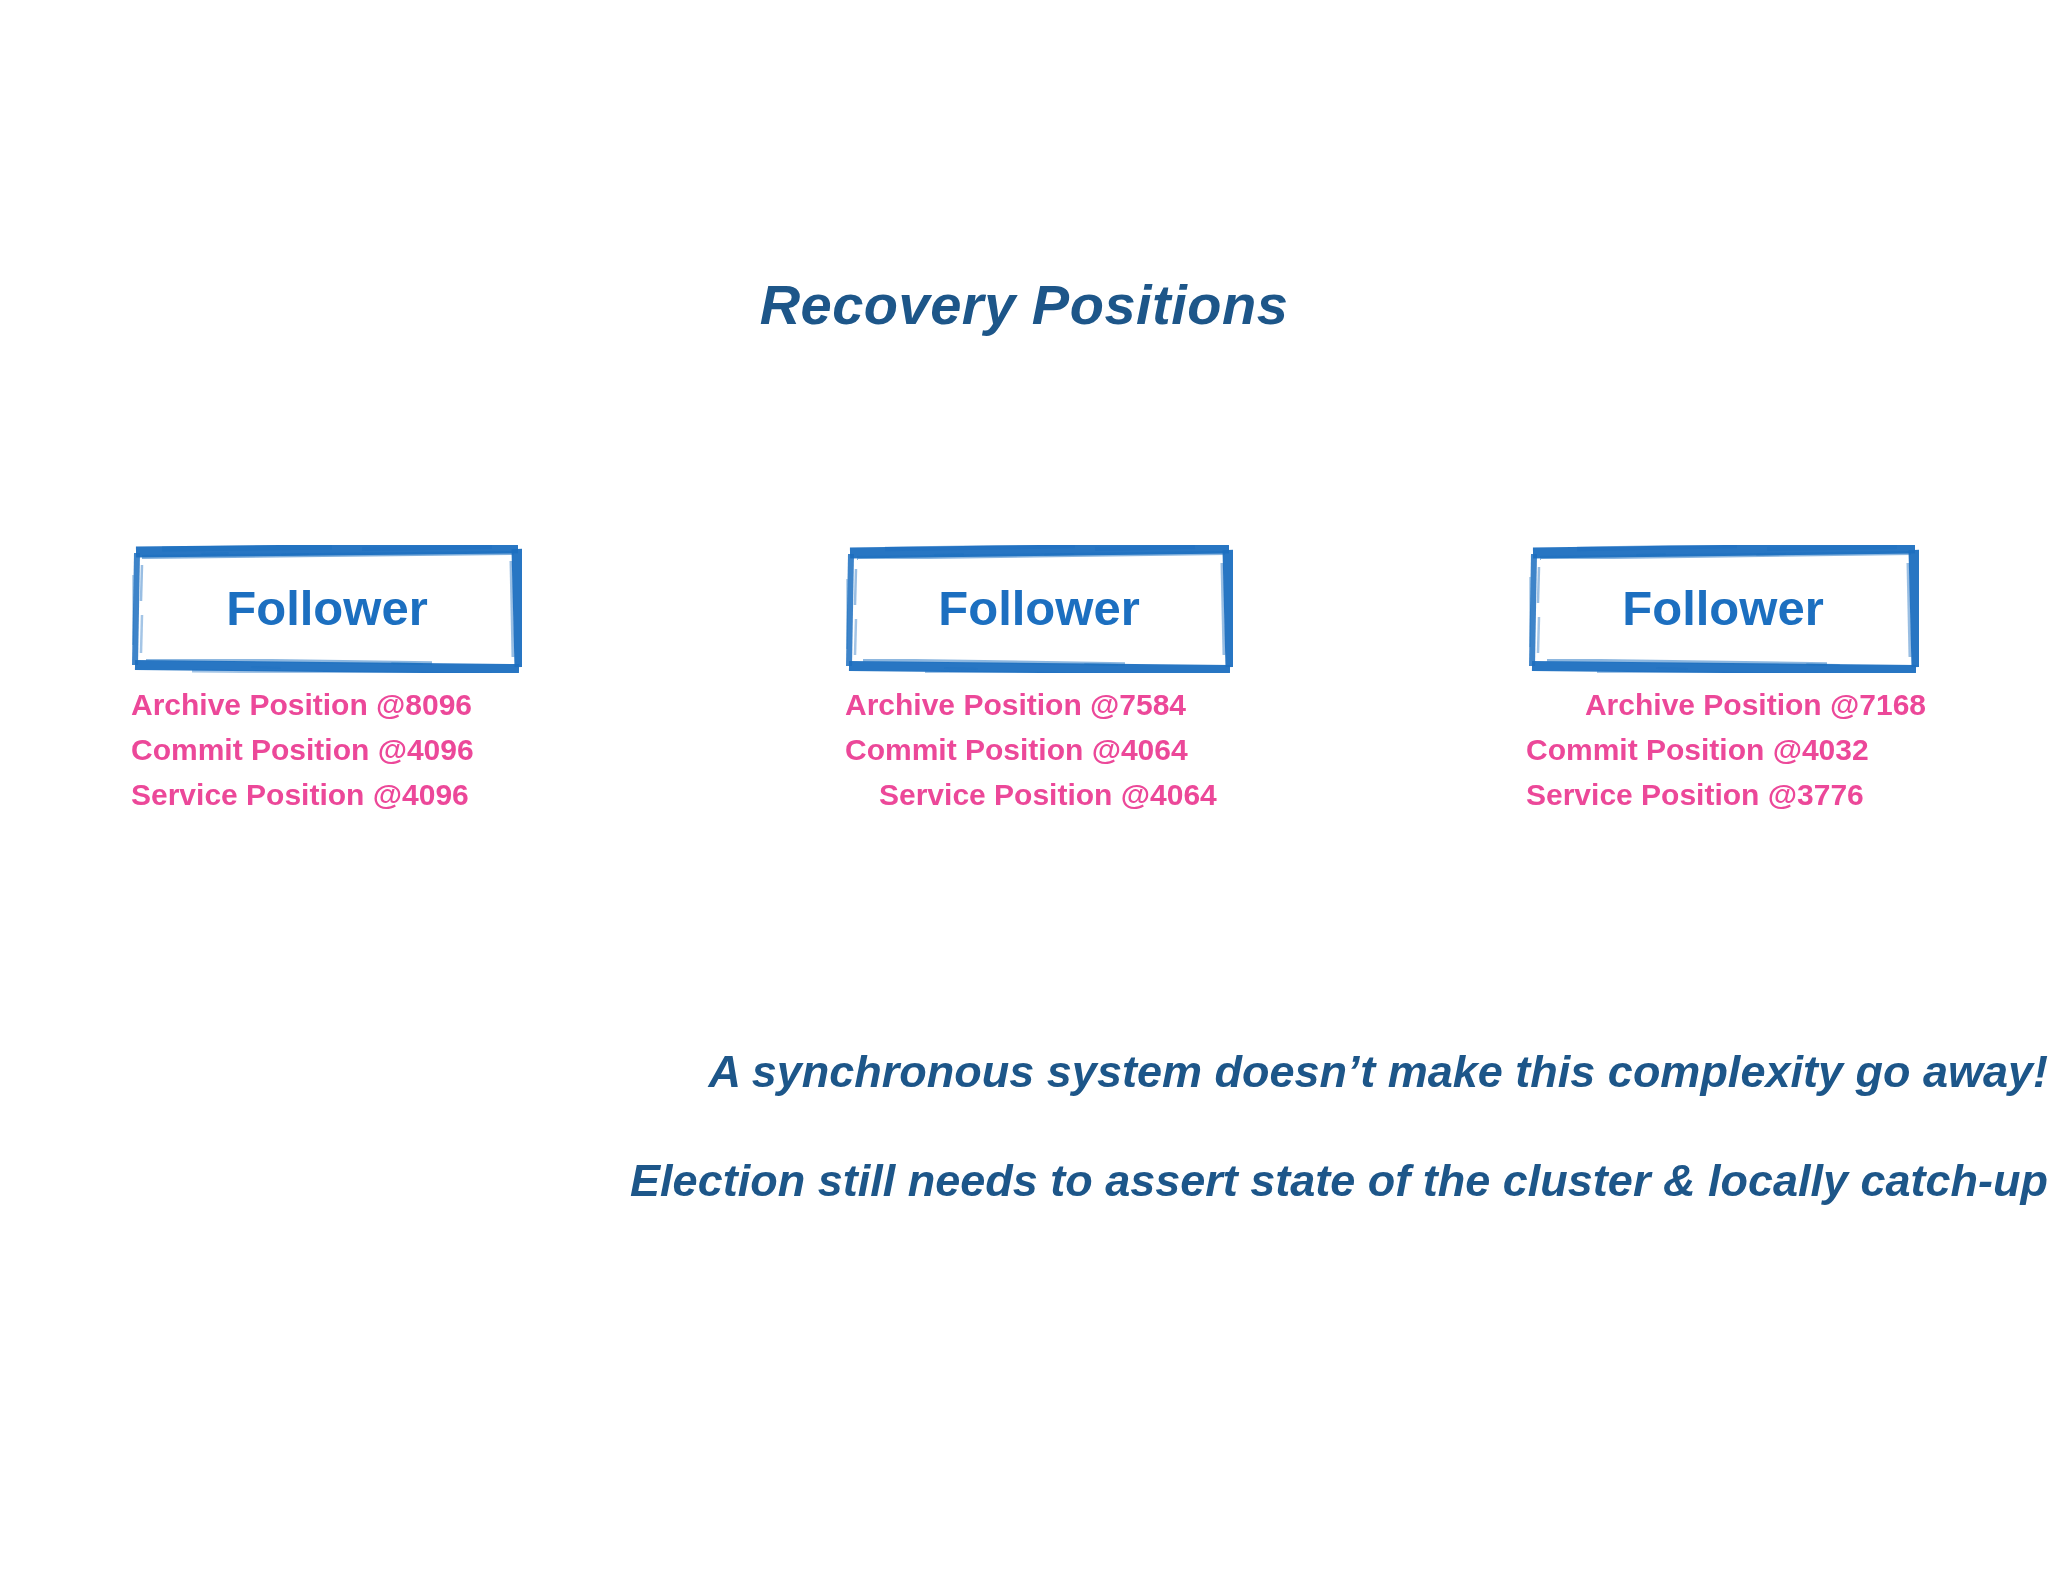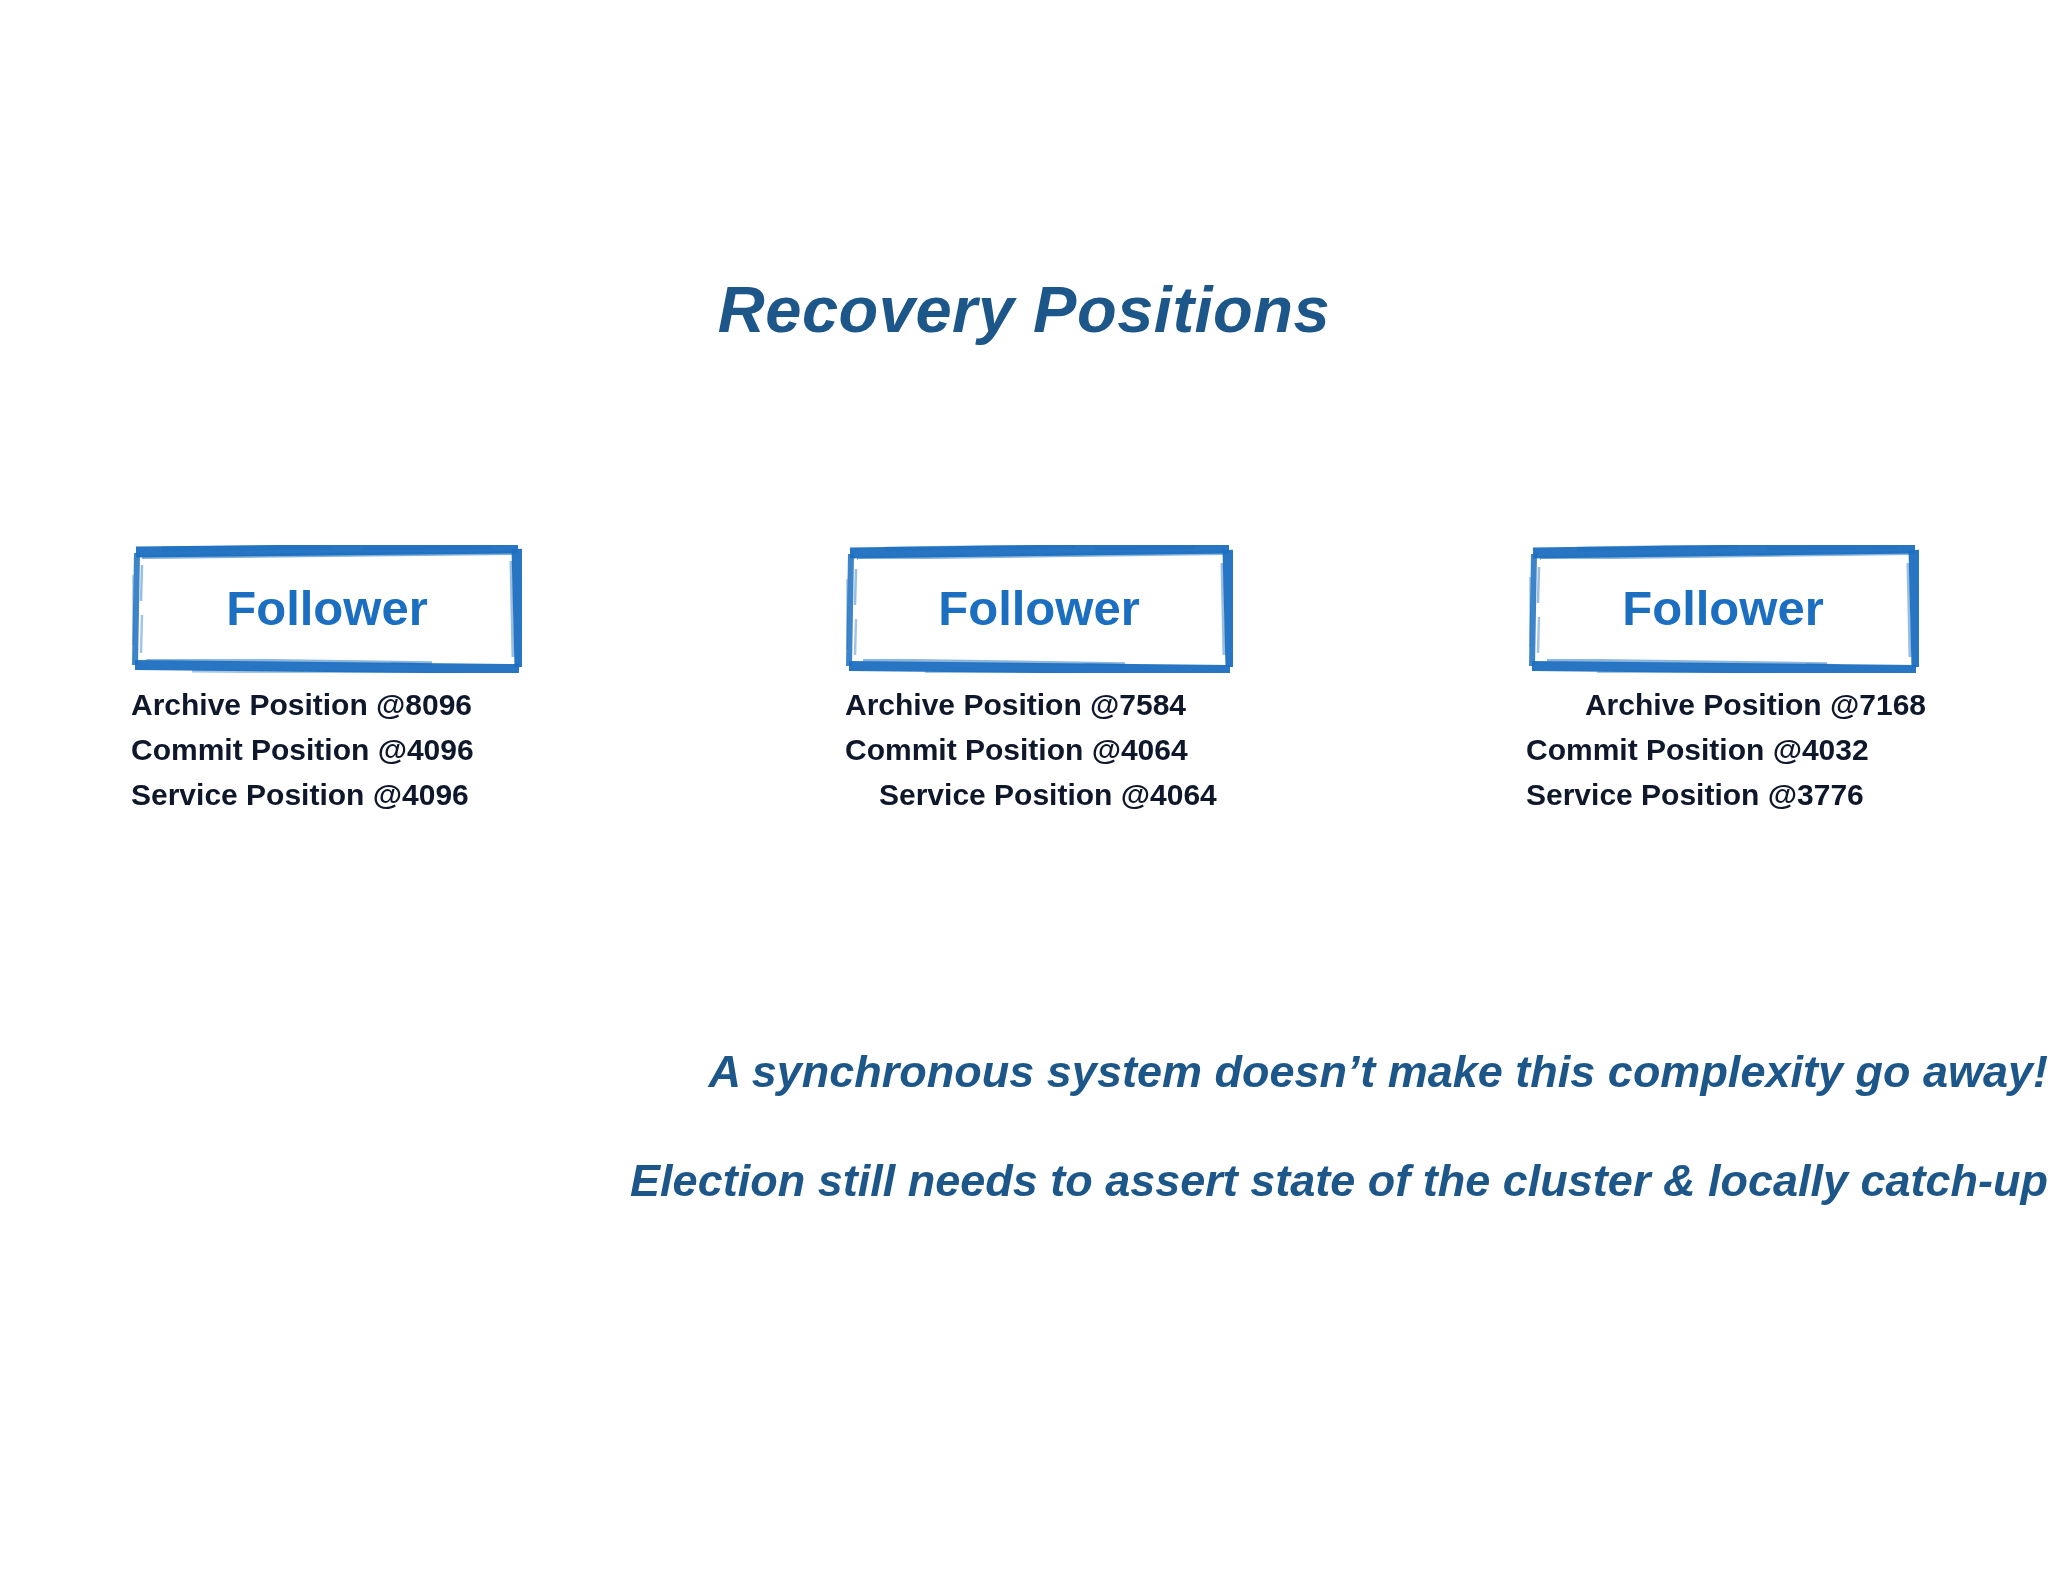--- a/index.html
+++ b/index.html
@@ -20,21 +20,21 @@
     overflow: hidden;
   }
 
   
   .slide-title {
     position: absolute;
     left: 0;
     top: 272px;
     width: 2048px;
     text-align: center;
-    font-size: 65px;
+    font-size: 56px;
     font-weight: bold;
     font-style: italic;
     color: #1d5689;
     letter-spacing: 0.5px;
     white-space: nowrap;
   }
 
   
   .node-row {
     position: absolute;
@@ -89,21 +89,21 @@
   
   .positions {
     position: absolute;
     top: 145px;
     left: 0;
     width: 400px;
   }
   .pos-line {
     font-size: 30px;
     font-weight: bold;
-    color: #0f172a;
+    color: #ec4899;
     white-space: nowrap;
     margin-bottom: 15px;
     line-height: 1.0;
   }
   .node-1 .positions { left: -1px; }
   .node-2 .positions { left: 0px; }
   .node-3 .positions { left: -1px; }
 
   
   .node-2 .pos-line.line-3 { padding-left: 6px; margin-left: 28px; }

